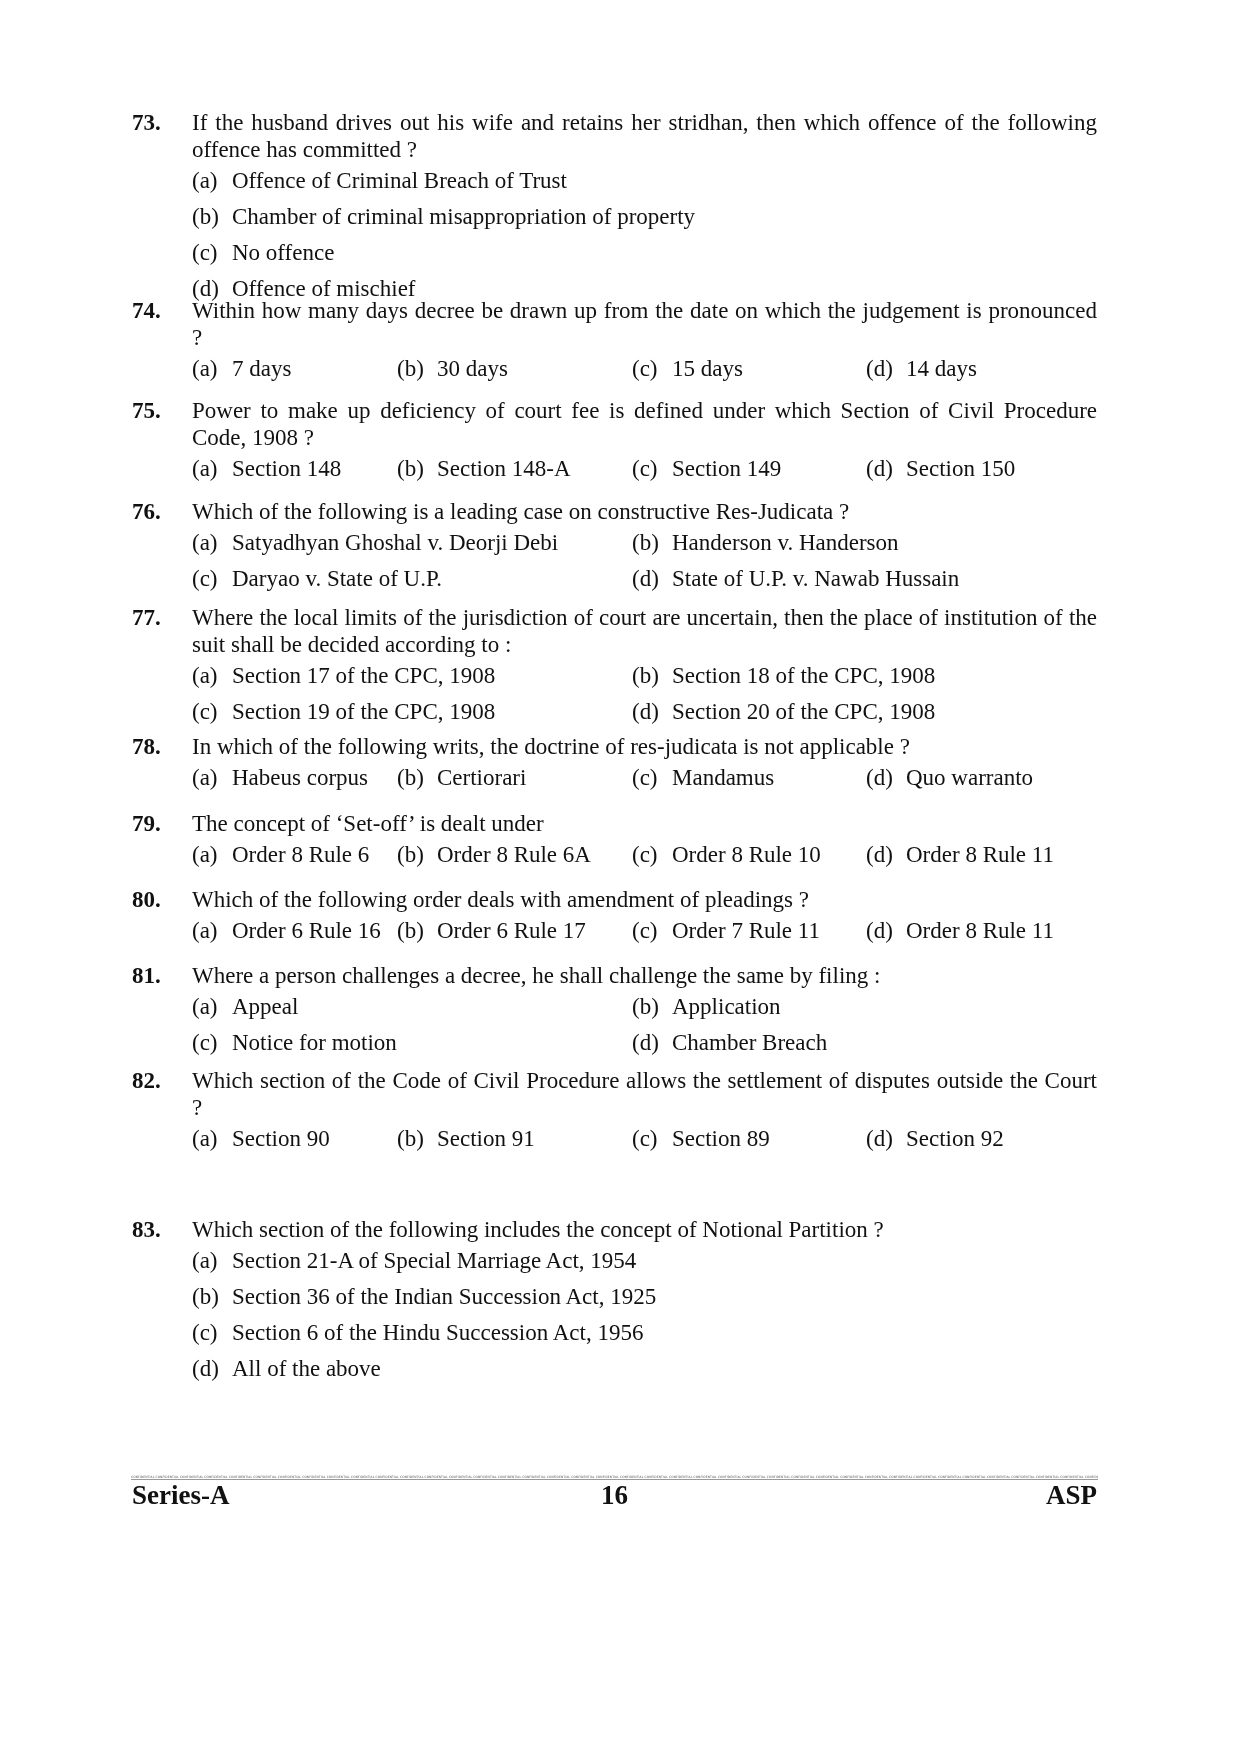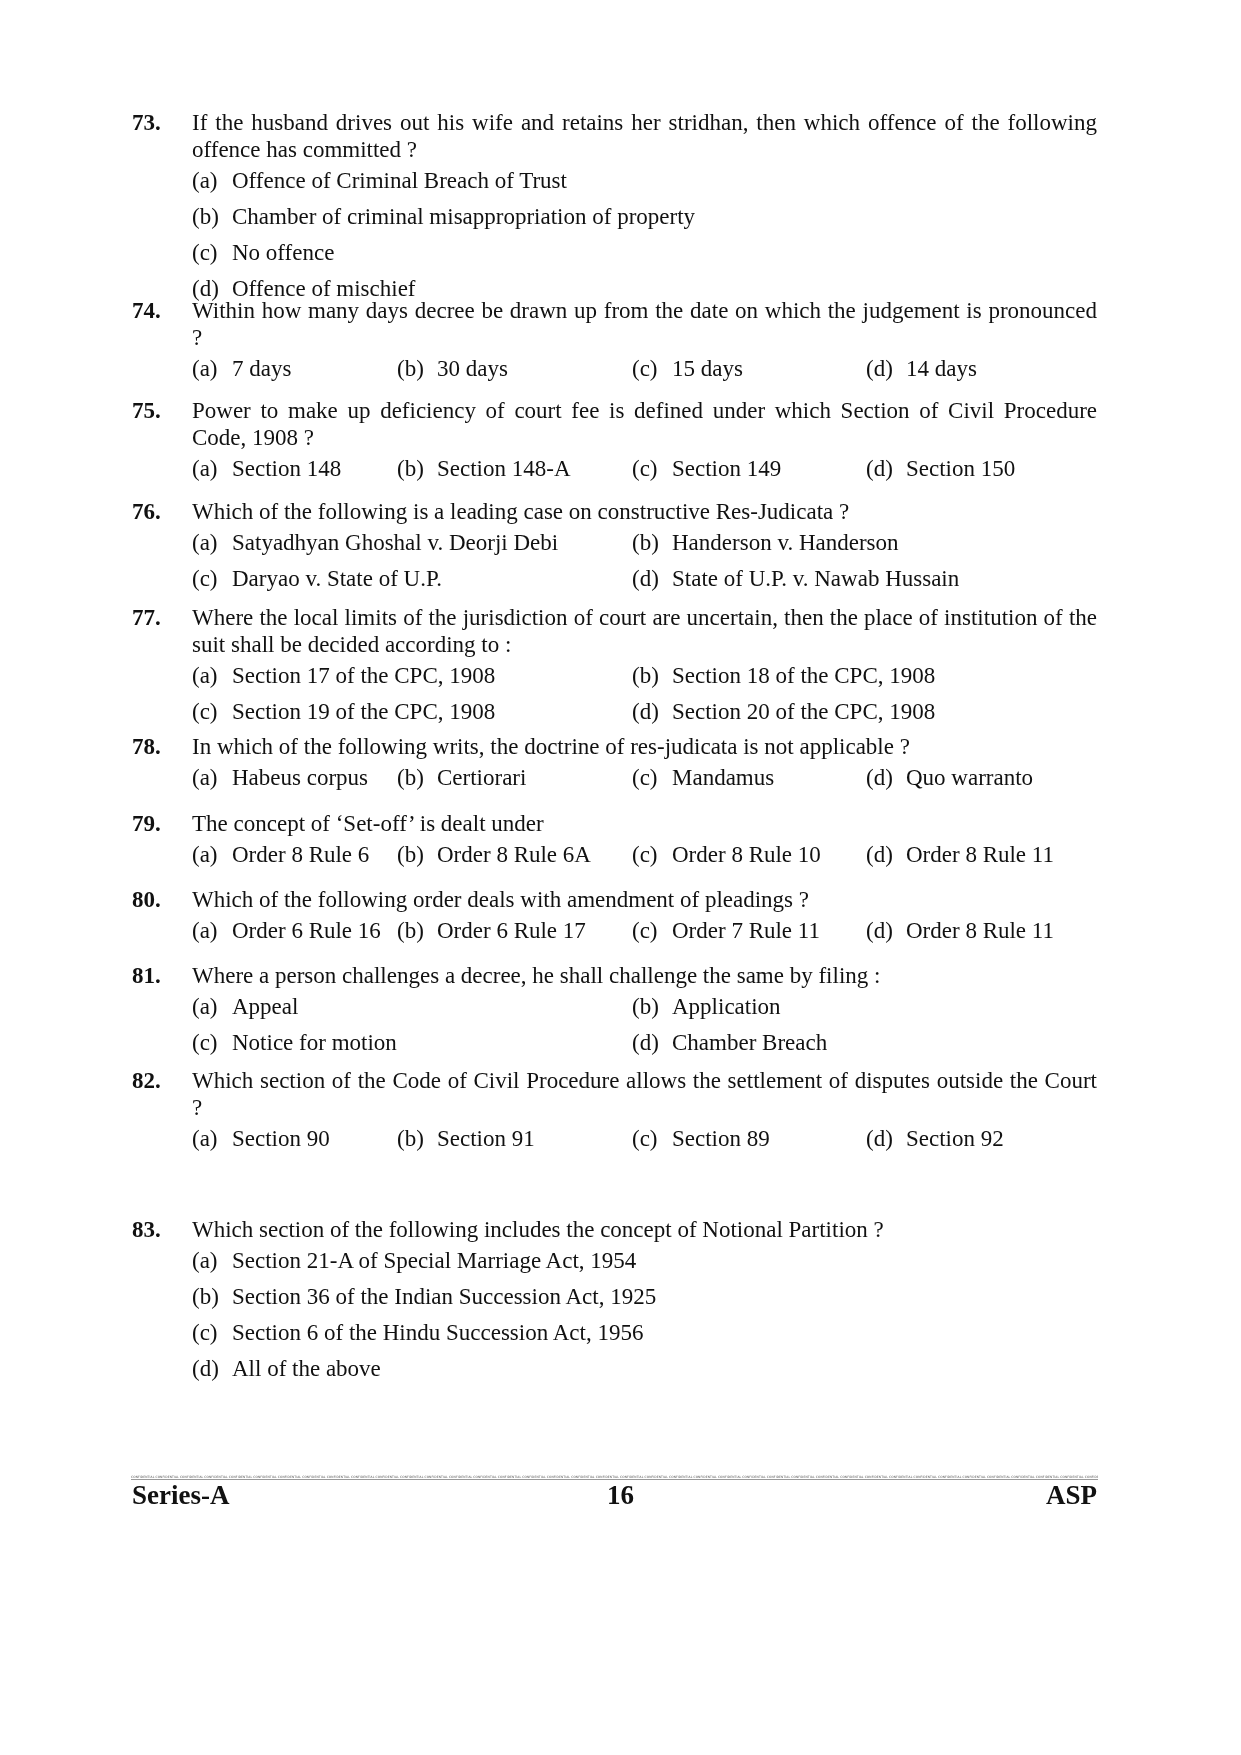--- a/index.html
+++ b/index.html
@@ -83,21 +83,21 @@
     .footer {
       position: absolute;
       left: 132px;
       top: 1480px;
       width: 965px;
       height: 30px;
       font-size: 27px;
       font-weight: bold;
     }
     .footer .left { position: absolute; left: 0; top: 0; }
-    .footer .center { position: absolute; left: 6px; width: 100%; text-align: center; top: 0; }
+    .footer .center { position: absolute; left: 0; width: 100%; text-align: center; top: 0; }
     .footer .right { position: absolute; right: 0; top: 0; }
   </style>
 </head>
 <body>
 
 <div class="page">
 
   <div class="question" style="top:109px;">
     <span class="qnum">73.</span>
     <div class="qtext">If the husband drives out his wife and retains her stridhan, then which offence of the following offence has committed ?</div>

